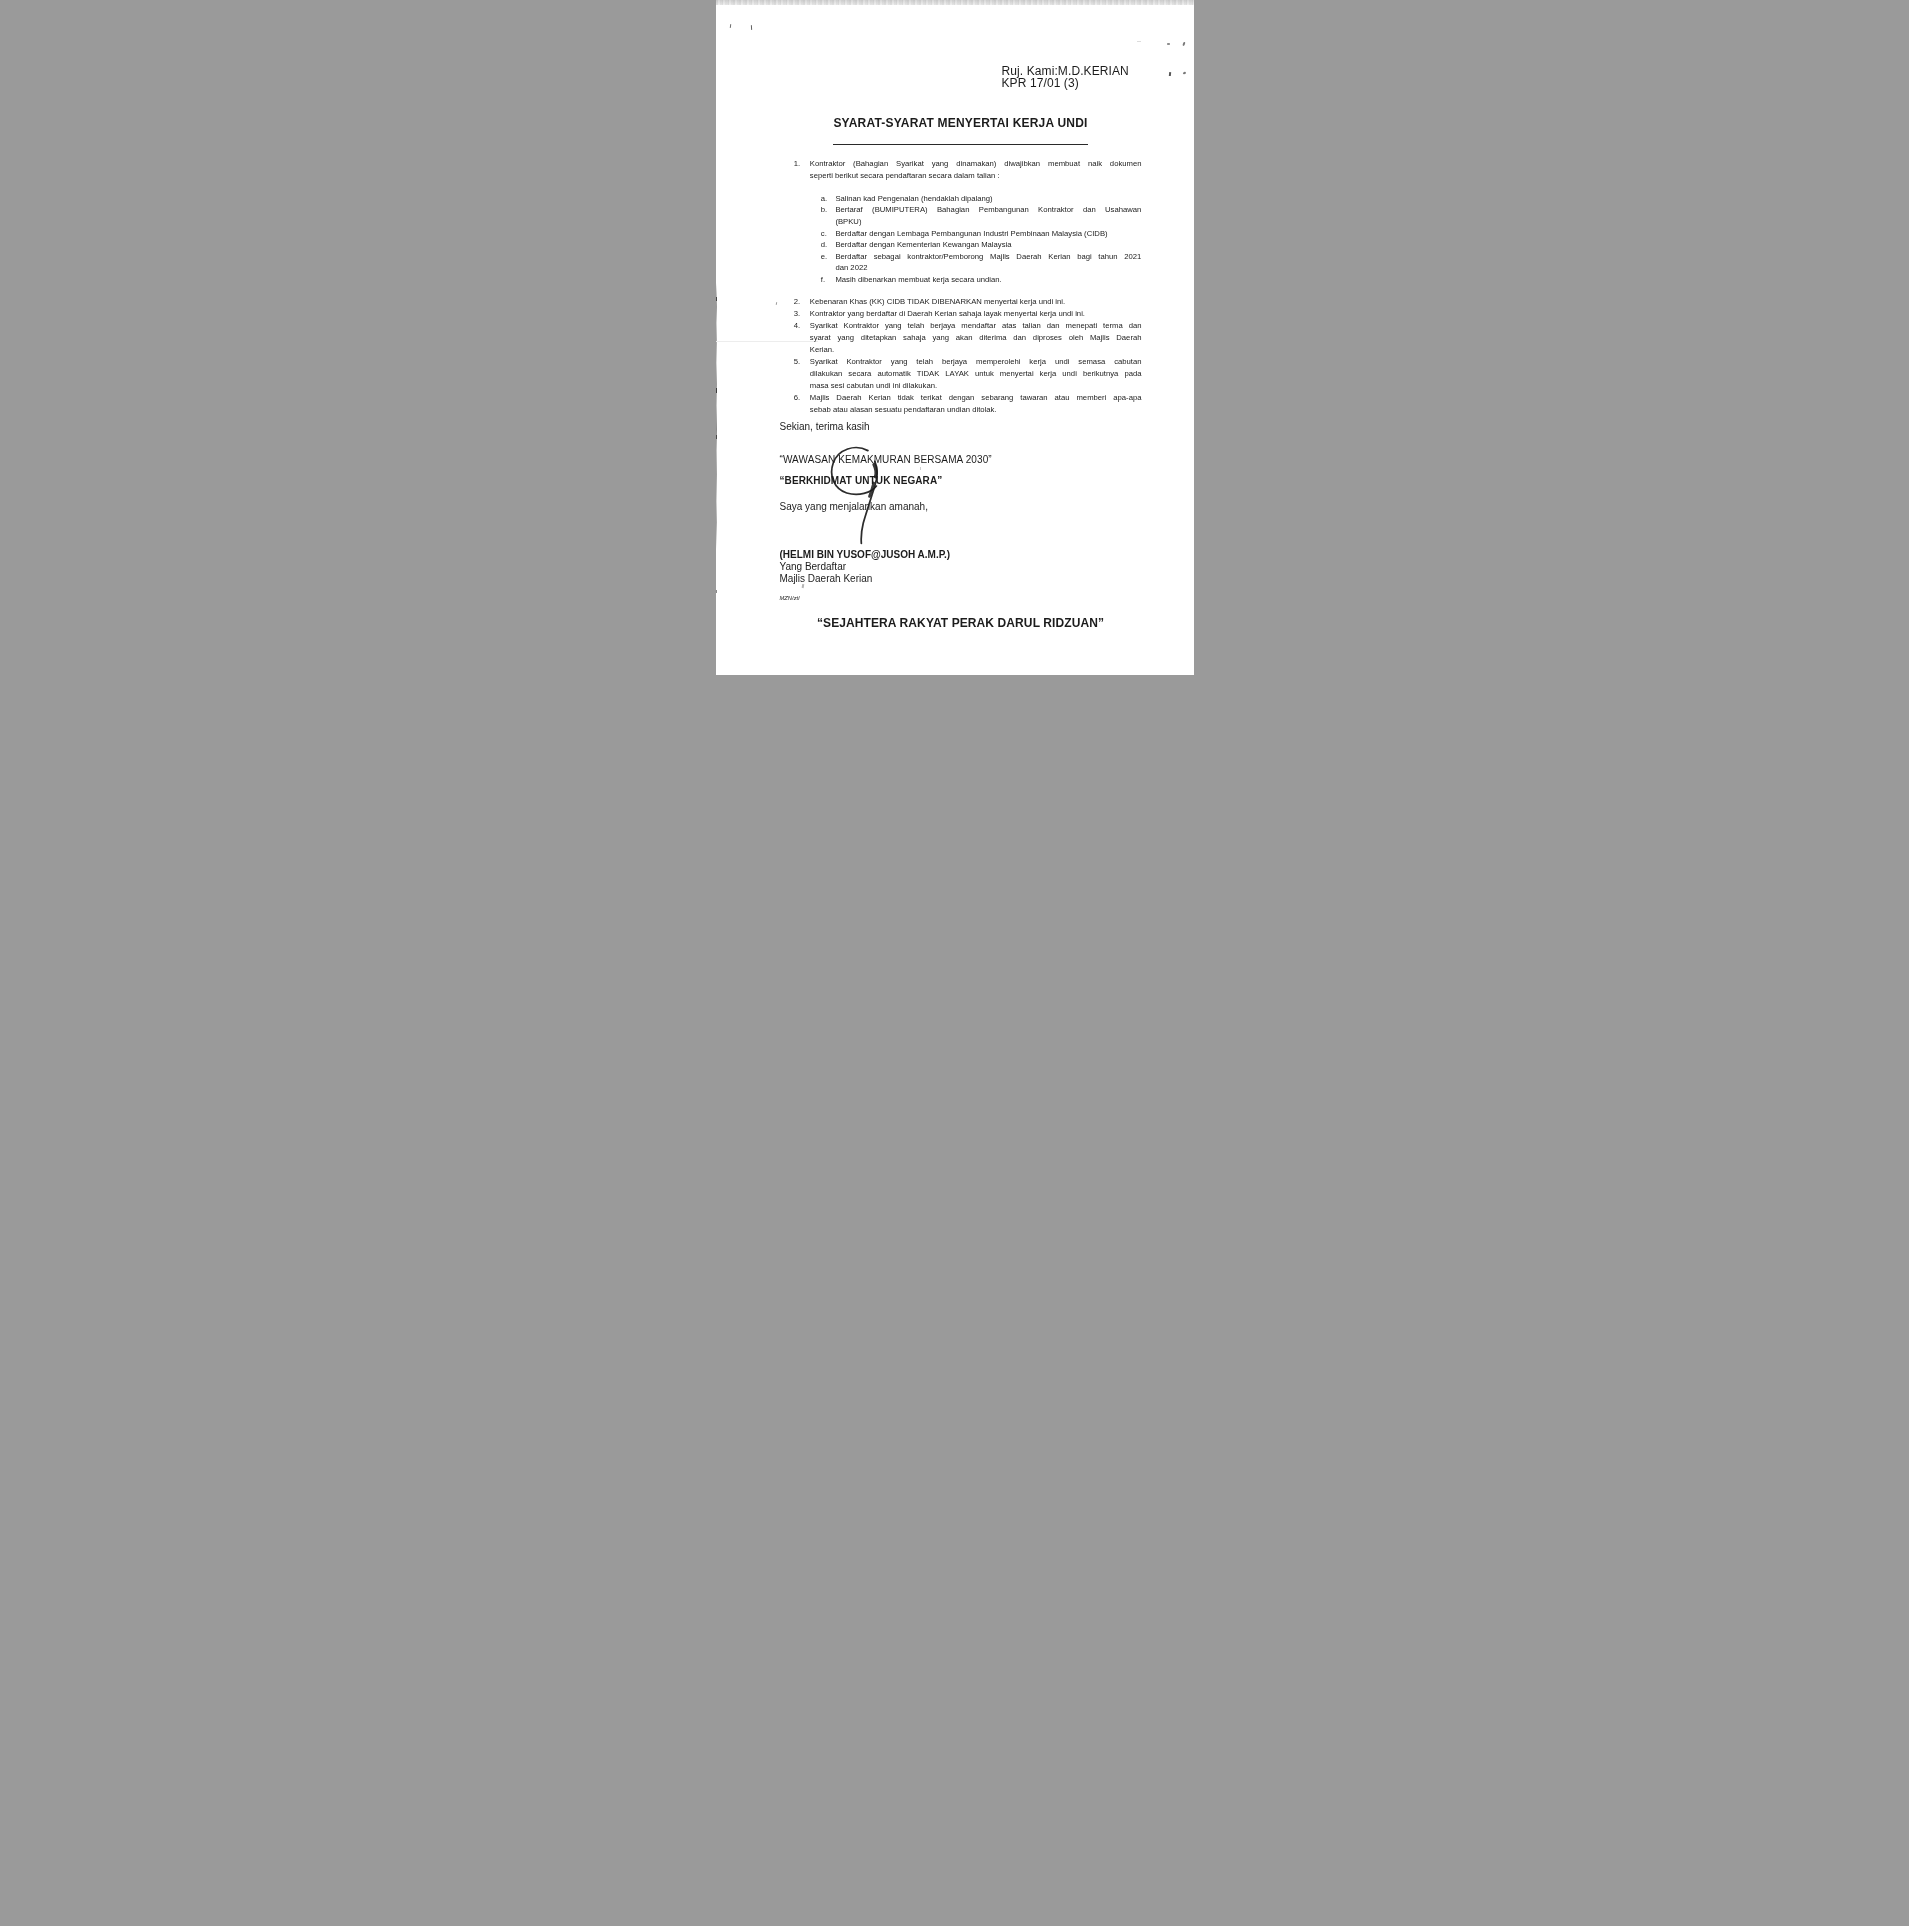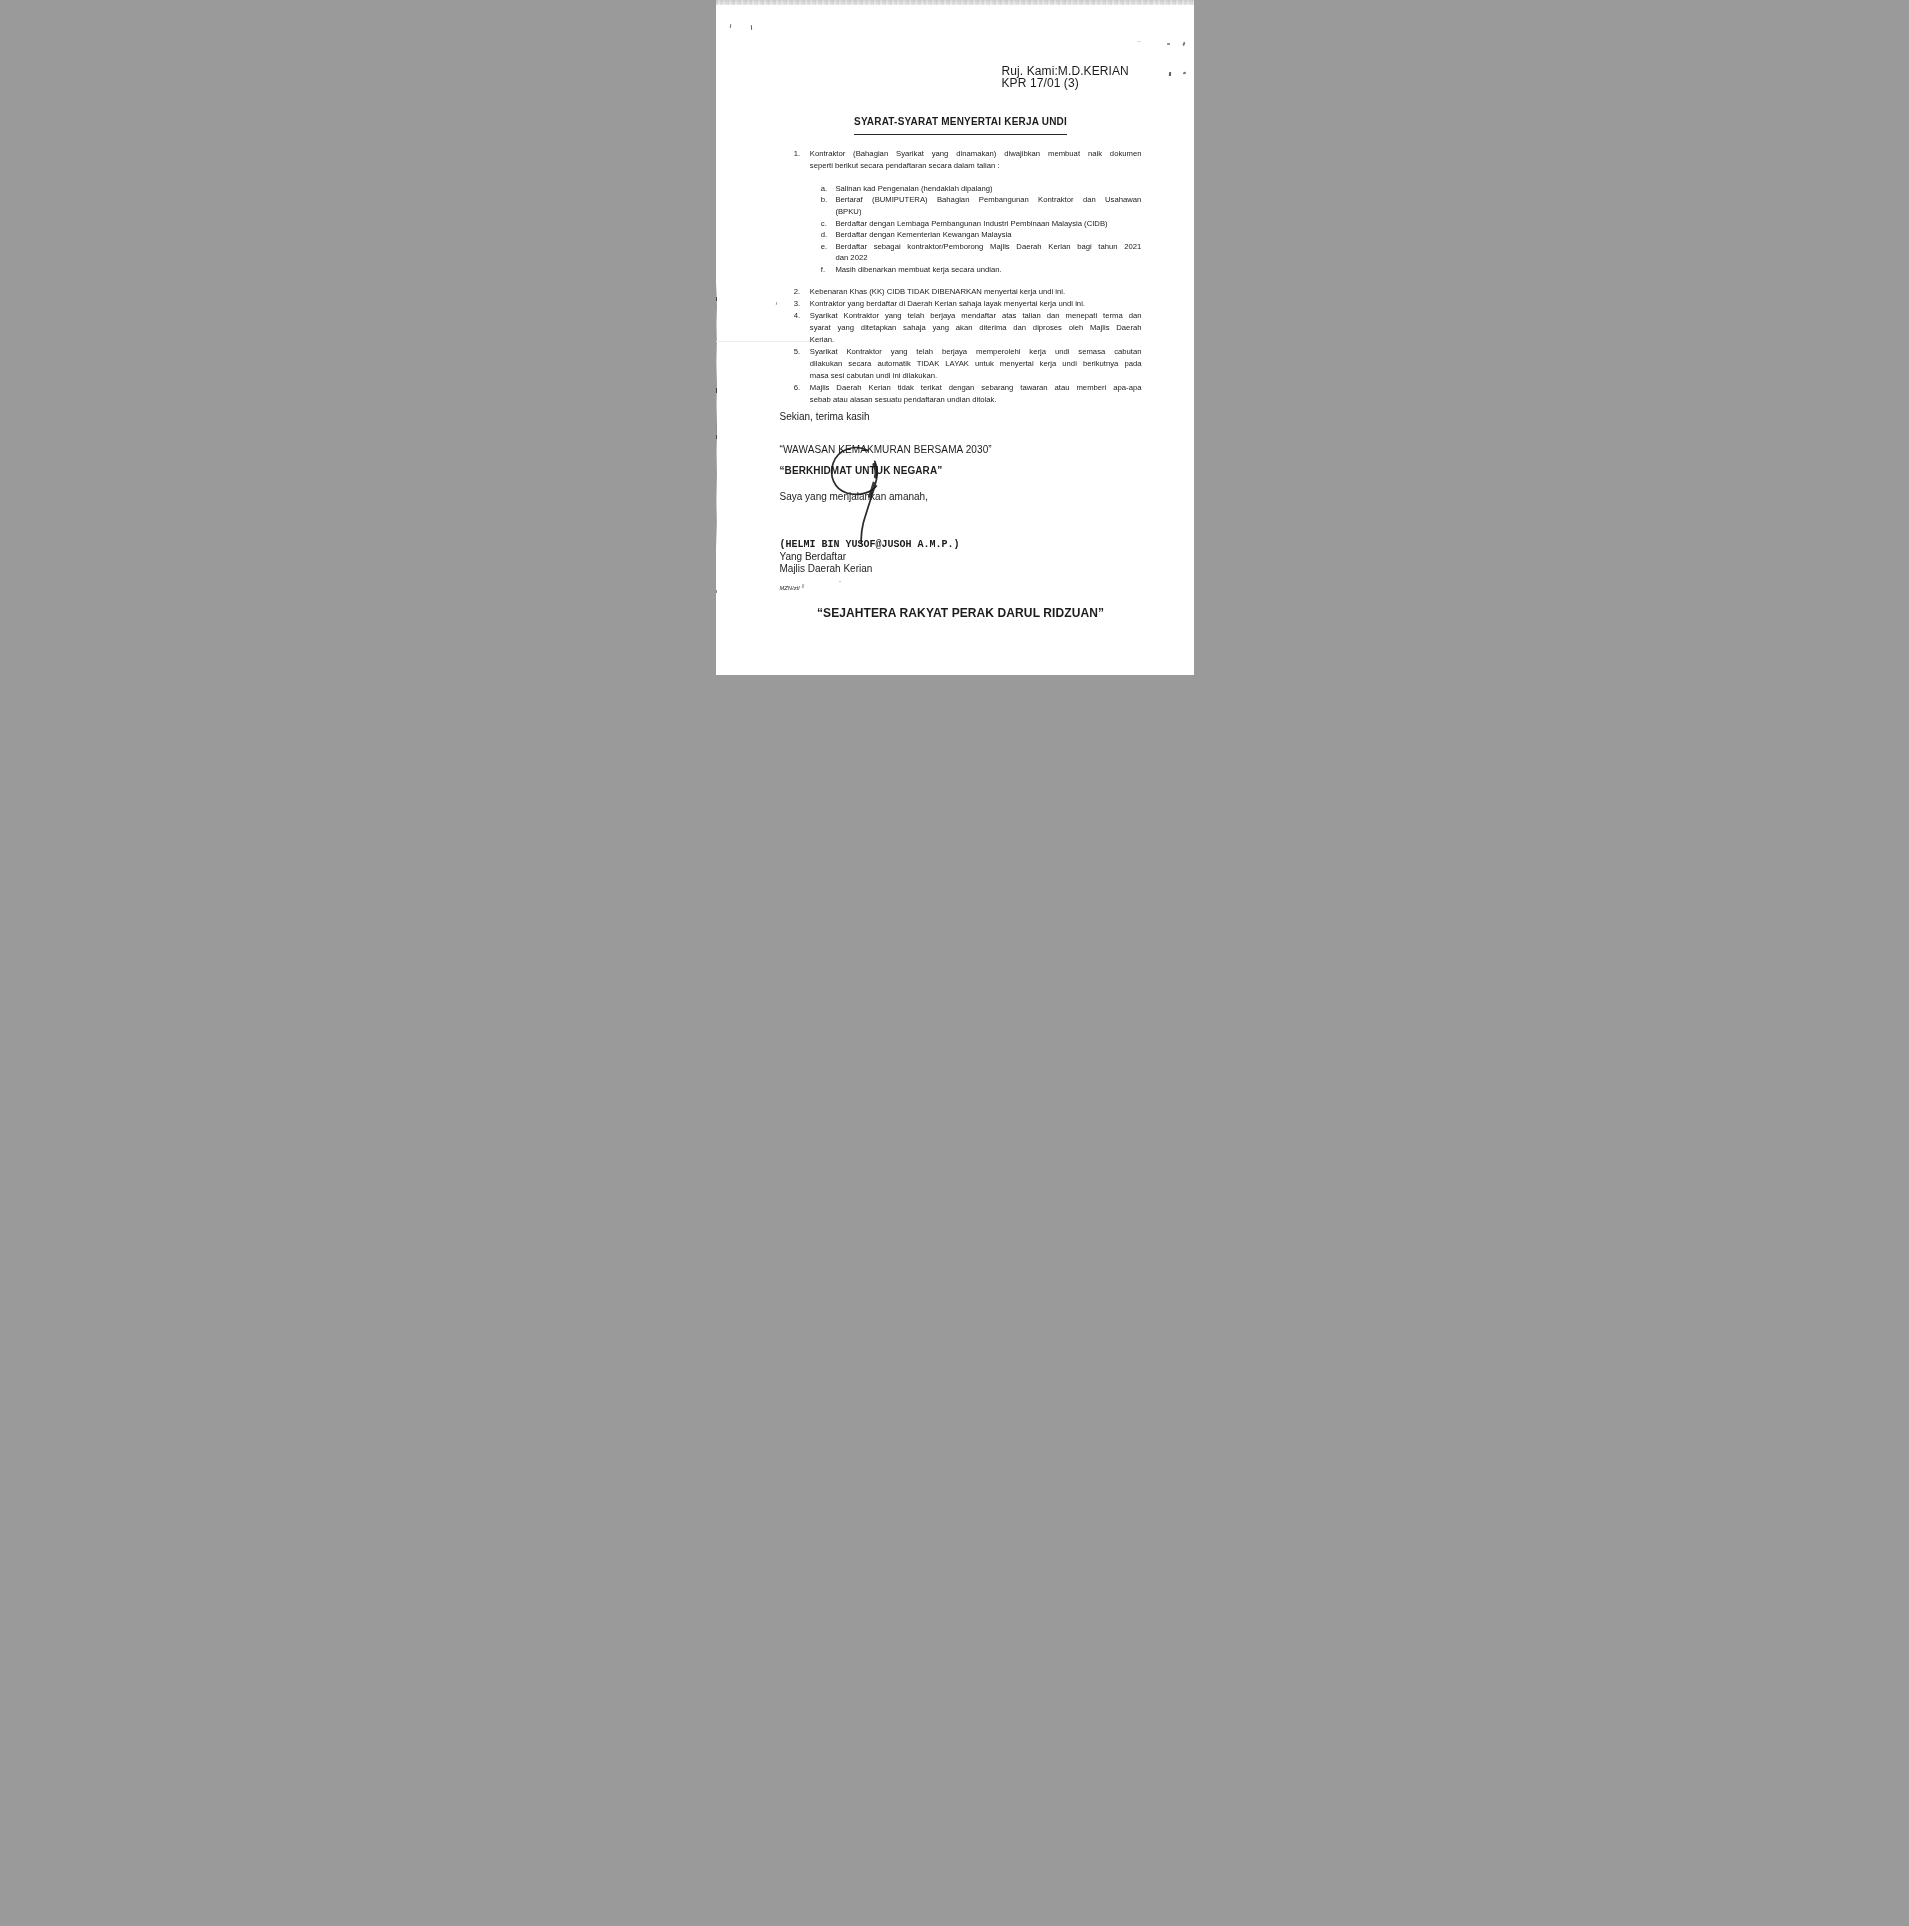--- a/index.html
+++ b/index.html
@@ -23,37 +23,37 @@
   .speck { position:absolute; }
   .left-streak {
     position:absolute; left:0; top:283px; width:1.2px; height:266px; opacity:.85;
     background:linear-gradient(#ffffff 0%, #bbbbbb 4%, #888888 9%, #cccccc 15%, #999999 22%, #d5d5d5 30%, #8a8a8a 38%, #c0c0c0 46%, #777777 55%, #bdbdbd 63%, #909090 72%, #d0d0d0 82%, #999999 90%, #ffffff 100%);
   }
   .faint-line { position:absolute; left:0; top:341px; width:102px; height:0.8px; background:#ededed; }
   
   .content { position:relative; padding:65px 52px 0 64px; }
   .ref-line { margin-left:222px; font-size:12px; line-height:12px; letter-spacing:0.1px; }
   .title-wrap { margin-top:27px; text-align:center; }
-  .title { display:inline-block; font-size:10px; font-weight:bold; letter-spacing:0.2px; border-bottom:1.2px solid #2a2a2a; padding-bottom:7px; }
+  .title { display:inline-block; font-size:12px; font-weight:bold; letter-spacing:0.2px; border-bottom:1.2px solid #2a2a2a; padding-bottom:14px; }
   .main-list { margin-top:13px; margin-left:14.3px; }
   .item { display:flex; font-size:7.7px; line-height:12px; }
   .item .num { width:16px; flex-shrink:0; }
   .item .txt { width:332px; }
   .ln { display:block; }
   .just { text-align:justify; text-align-last:justify; }
   .sub-list { margin:10.8px 0 10px 27px; }
   .sub { display:flex; font-size:7.7px; line-height:11.6px; }
   .sub .letter { width:14.6px; flex-shrink:0; }
   .sub .stxt { width:306px; }
   p { font-size:10px; line-height:12px; }
   .closing { margin-top:5.4px; }
   .slogan1 { margin-top:21px; font-weight:normal; letter-spacing:0.1px; }
   .slogan2 { margin-top:8.9px; font-weight:bold; letter-spacing:0.1px; }
   .sign-intro { margin-top:14px; }
-  .sig-name { margin-top:36px; font-weight:bold;font-family:Liberation Mono, monospace; }
+  .sig-name { margin-top:36px; font-weight:bold; }
   .initials { margin-top:7.3px; font-style:italic; font-size:5.8px; }
   .footer-slogan { margin-top:12.7px; text-align:center; font-weight:bold; font-size:12px; letter-spacing:0.1px; }
   .signature-svg { position:absolute; left:112px; top:446px; width:64px; height:104px; }
 </style>
 </head>
 <body>
 
 <div class="page">
 
   <div class="top-band"></div>

